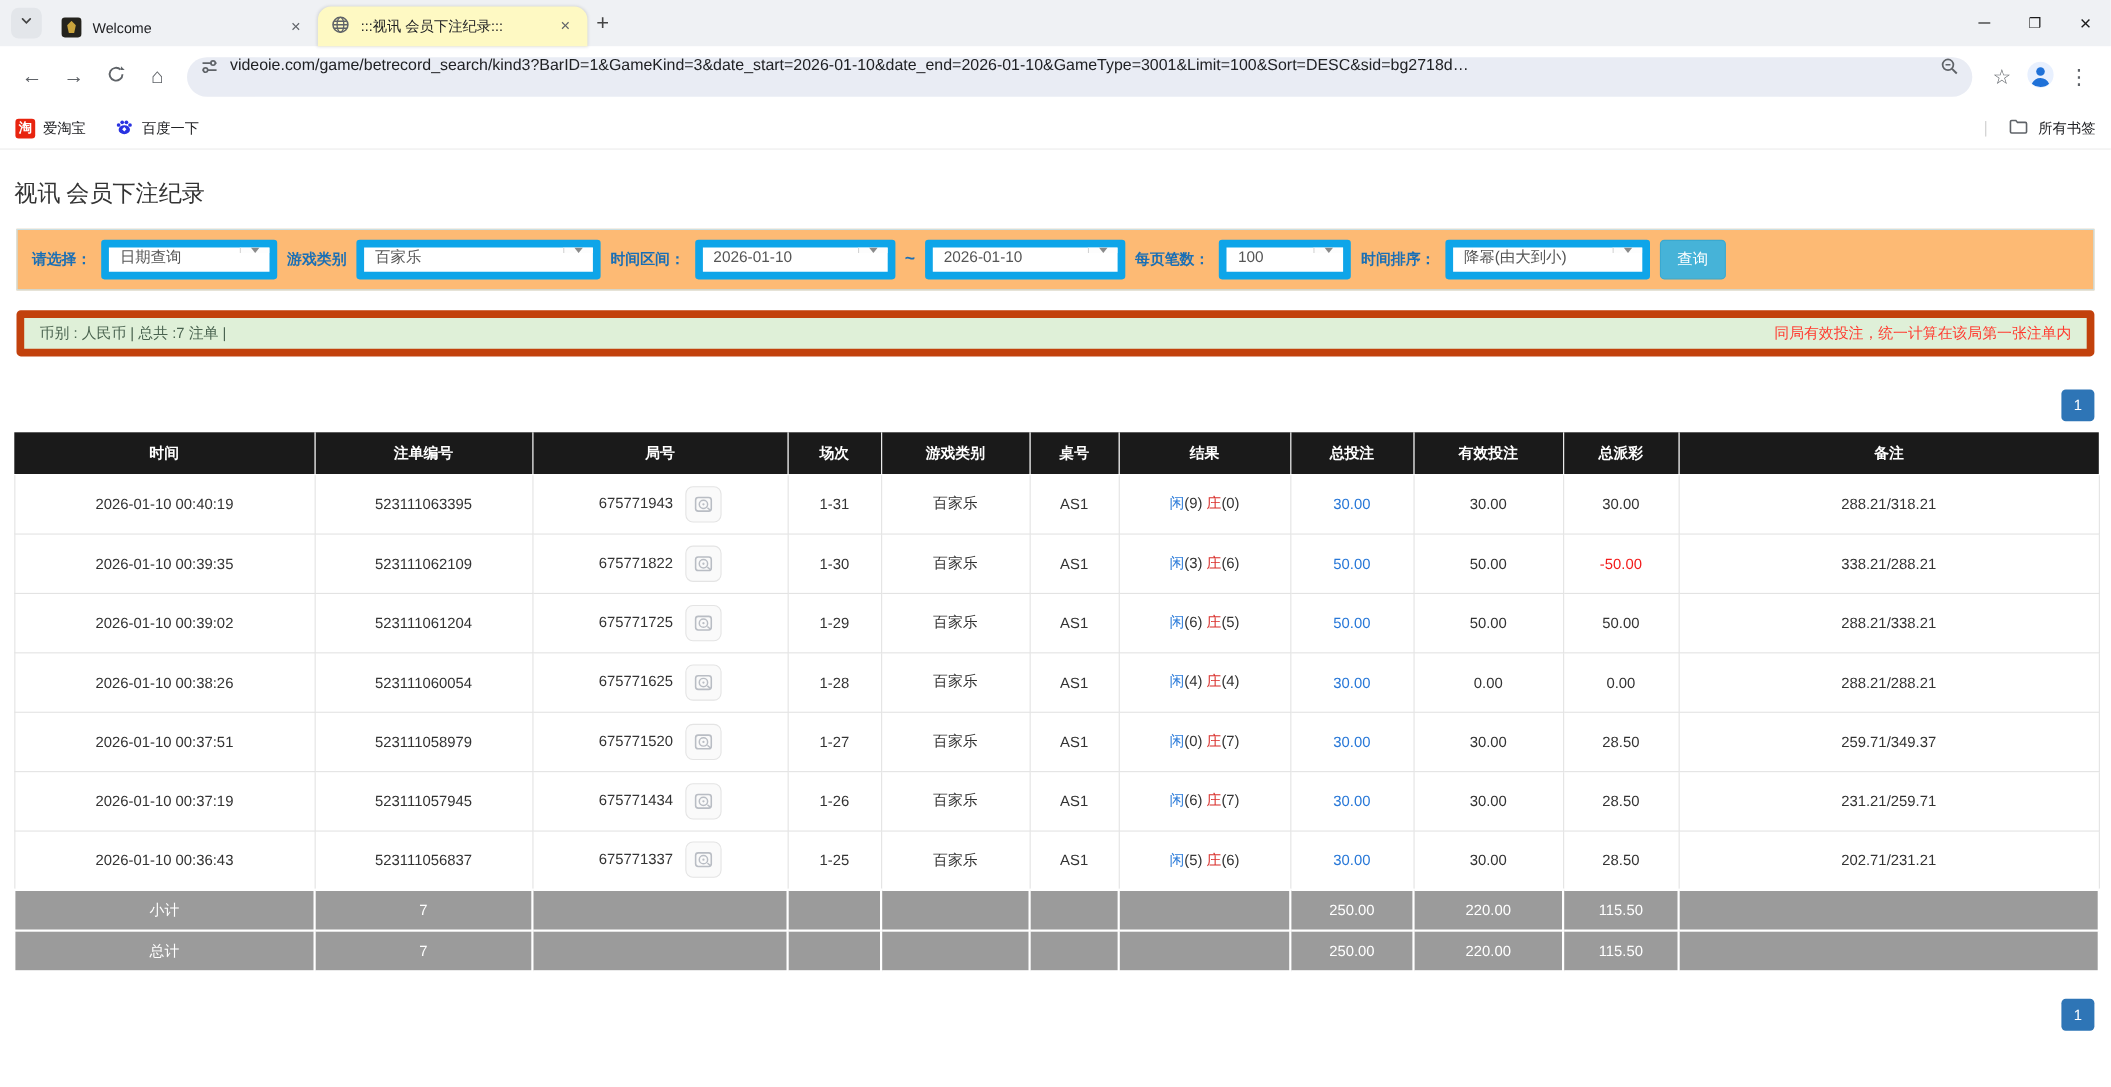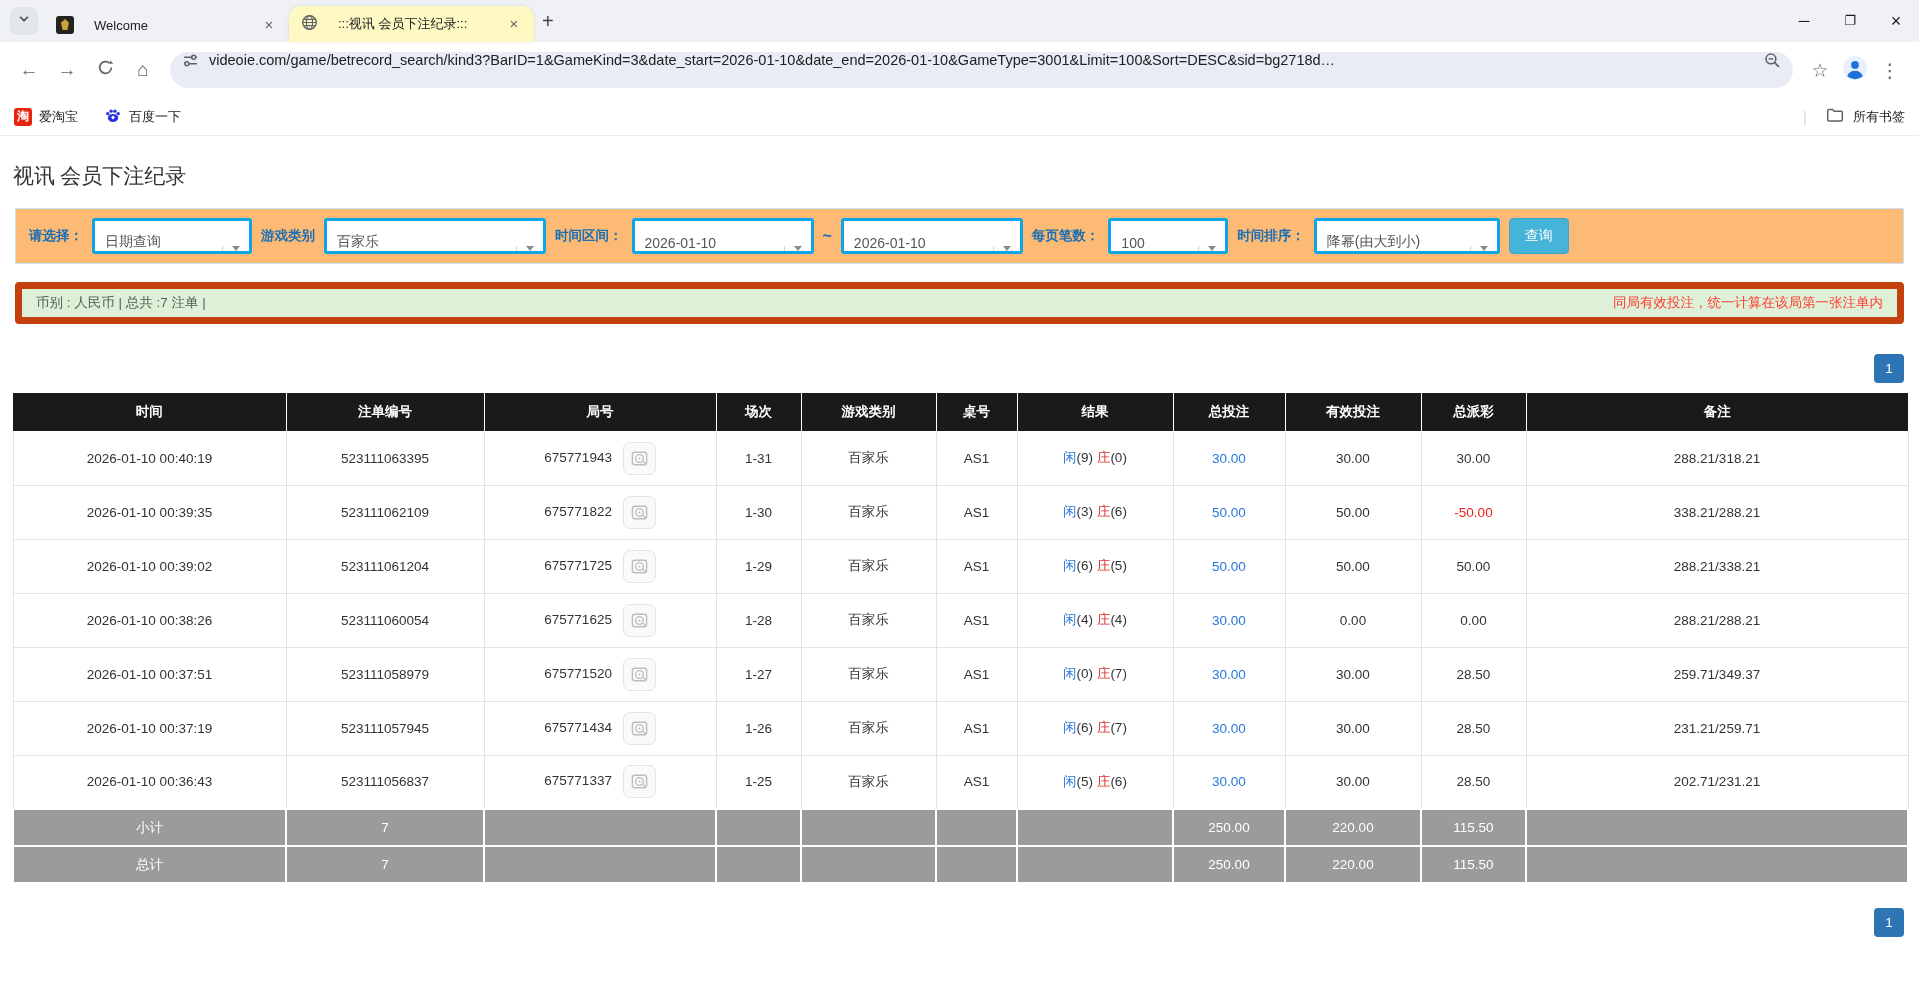--- a/index.html
+++ b/index.html
@@ -3,21 +3,21 @@
 <meta charset="utf-8">
 <style>
   * { box-sizing: border-box; margin: 0; padding: 0; }
   html,body { width:1919px; height:988px; overflow:hidden; background:#fff;
     font-family:"Liberation Sans","DejaVu Sans",sans-serif; }
 
   
   .tabstrip { height:42px; background:#eff1f4; display:flex; align-items:flex-end; position:relative; }
   .tab-chevron { width:28px; height:28px; margin:0 6px 7px 10px; border-radius:7px; background:#e3e6ea;
     display:flex; align-items:center; justify-content:center; cursor:pointer; }
-  .tab { display:flex; align-items:center; gap:20px; height:34px; padding:0 10px 0 12px; width:245px; font-size:13px; color:#202124; }
+  .tab { display:flex; align-items:center; gap:10px; height:34px; padding:0 10px 0 12px; width:245px; font-size:13px; color:#202124; }
   .tab.active { background:#fef9c3; border-radius:12px 12px 0 0; height:36px; box-shadow:0 0 3px rgba(0,0,0,.12);margin-top:29px; }
   .tab .tab-title { flex:1; white-space:nowrap; overflow:hidden; }
   .tab-close { font-size:15px; color:#5f6368; width:20px; height:20px; border-radius:50%; text-align:center; line-height:19px; cursor:pointer; }
   .favicon1 { width:18px; height:18px; border-radius:3px; background:#24231d; position:relative; flex:0 0 18px; }
   .favicon1::after { content:""; position:absolute; left:5px; top:3px; width:8px; height:11px; background:#c9a43c; clip-path:polygon(50% 0,100% 35%,80% 100%,20% 100%,0 35%); }
   .newtab-btn { font-size:20px; color:#444; margin:0 0 9px 8px; cursor:pointer; }
   .win-controls { position:absolute; right:0; top:0; height:42px; display:flex; align-items:center; }
   .win-btn { width:46px; text-align:center; font-size:15px; color:#1b1b1b; cursor:pointer; line-height:42px; }
 
   .toolbar { height:56px; background:#fff; display:flex; align-items:center; padding:0 12px; gap:4px; }
@@ -34,21 +34,21 @@
     display:flex; align-items:center; justify-content:center; }
   .bm-right { margin-left:auto; display:flex; align-items:center; gap:9px; cursor:pointer; }
   .bm-sep { color:#d5d5d5; margin-right:10px; font-size:15px; }
 
   
   .page-title { font-size:21px; color:#333; font-weight:500; margin:26px 0 18px 13px;font-family:Liberation Serif, serif; }
 
   .filter-bar { margin:0 15px; background:#fdba74; border:1px solid #c4e3f0; border-radius:0;
     padding:9px 13px; display:flex; align-items:center; gap:9px; }
   .f-label { color:#1a6fb5; font-weight:bold; font-size:13.5px; white-space:nowrap; }
-  .combo { display:flex; align-items:flex-end; height:36px; background:#fff; border:3px solid #0ea5e9; border-radius:3px; overflow:hidden; cursor:pointer; }
+  .combo { display:flex; align-items:flex-start; height:36px; background:#fff; border:7px solid #0ea5e9; border-radius:3px; overflow:hidden; cursor:pointer; }
   .combo-text { display:flex; align-items:center; padding:0 10px; font-size:14px; color:#555; flex:1; white-space:nowrap; }
   .combo-btn { width:27px; border-left:1px solid #d4d4d4; background:#fdfdfd; display:flex; align-items:center; justify-content:center; }
   .caret { width:0; height:0; border-left:4px solid transparent; border-right:4px solid transparent; border-top:5px solid #8a8a8a; }
   .w1{width:160px}.w2{width:222px}.w3{width:182px}.w4{width:120px}.w5{width:186px}
   .tilde { color:#1a6fb5; font-weight:bold; }
   .search-btn { height:36px; padding:0 15px; background:#46b3d8; color:#fff; font-size:14px; border:1px solid #3aa9d0;
     border-radius:4px; cursor:pointer; }
 
   .summary-bar { margin:18px 15px 0 15px; background:#dff0d8; border:7px solid #c2410c; border-radius:4px;
     height:42px; display:flex; align-items:center; justify-content:space-between; padding:0 14px; }

